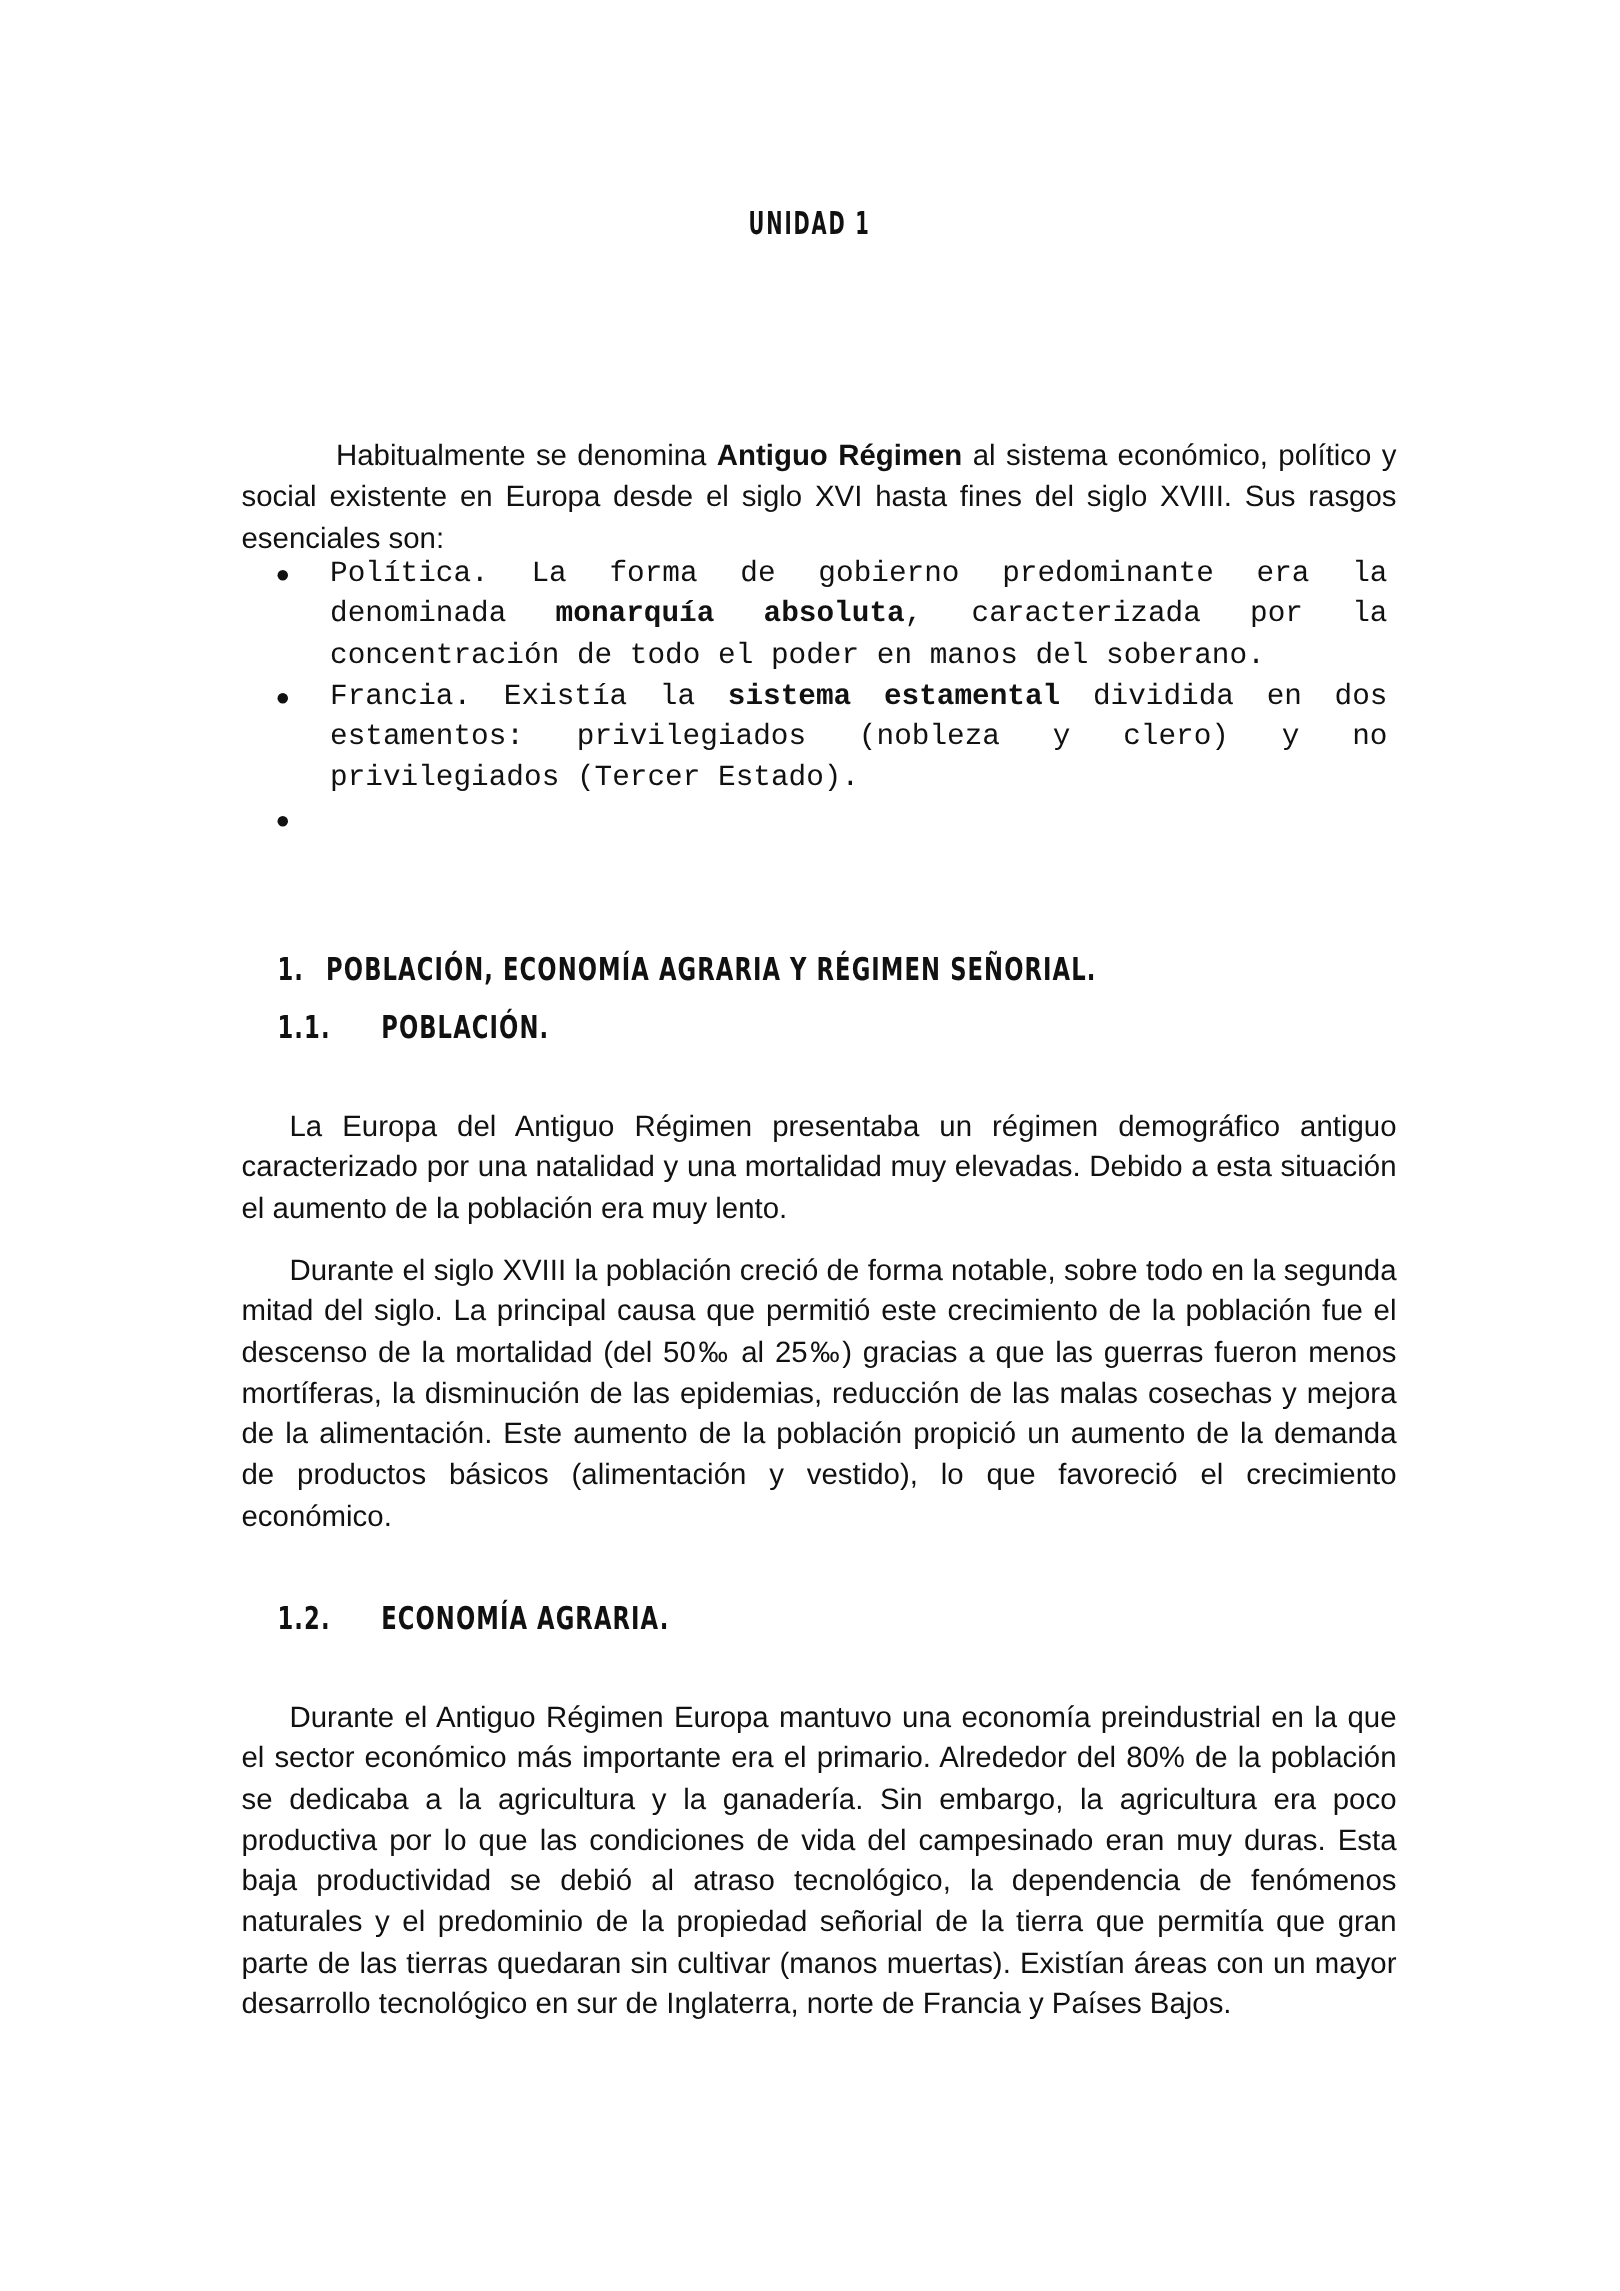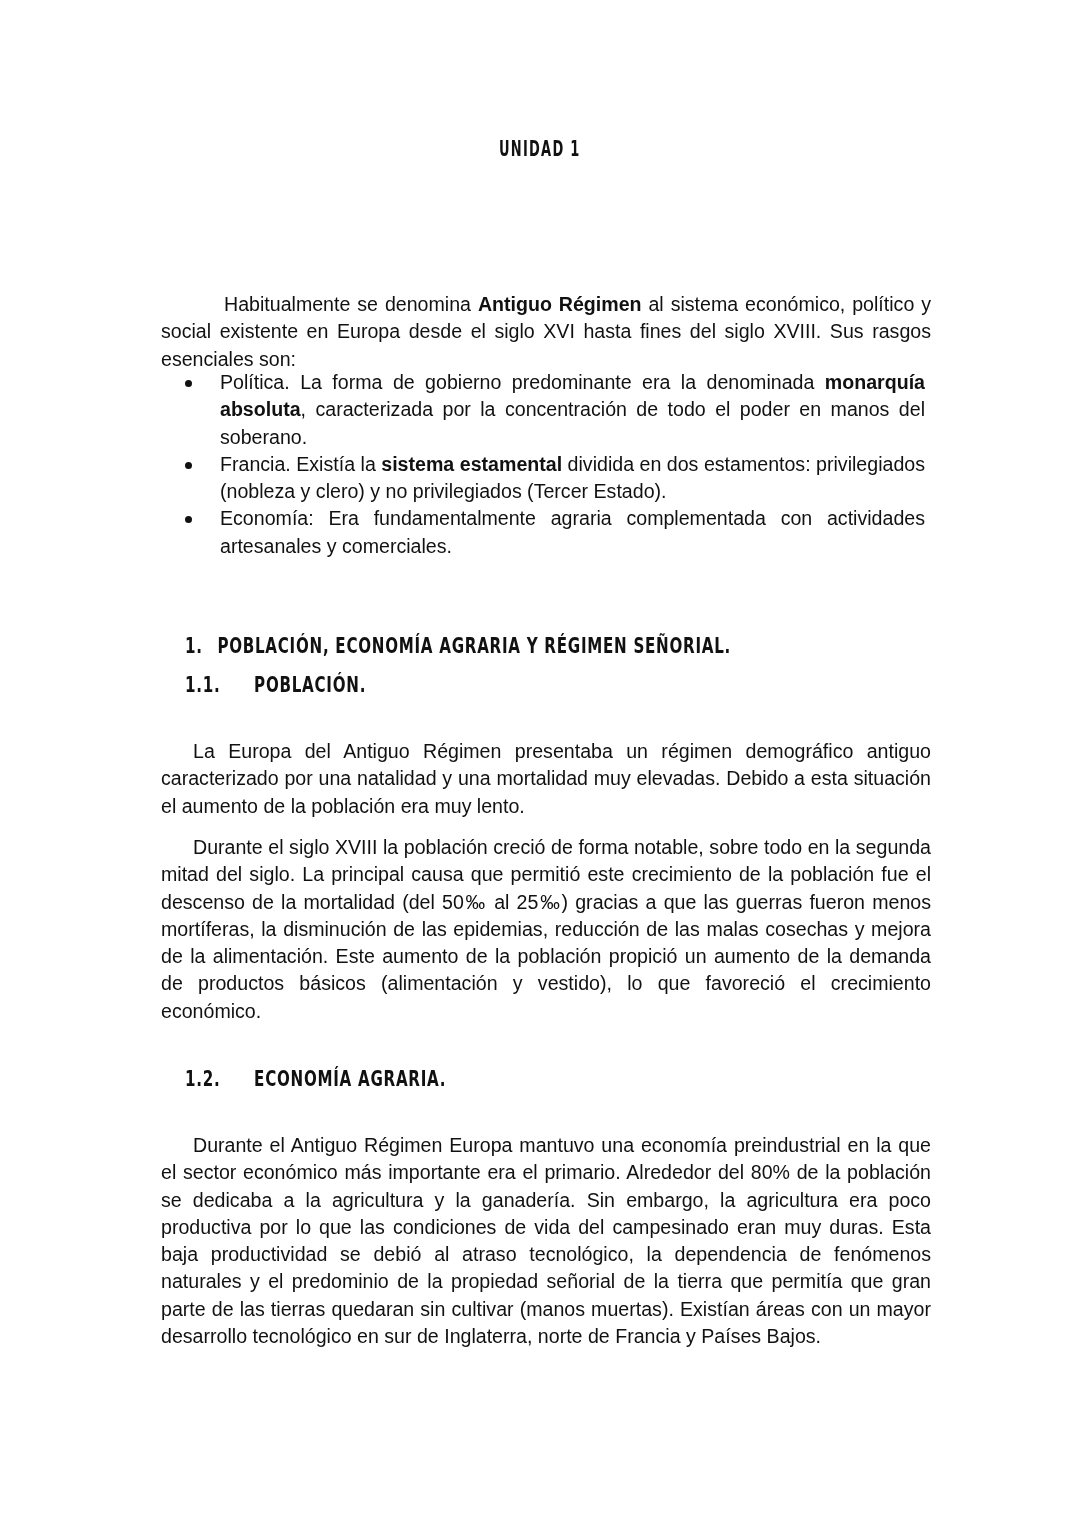--- a/index.html
+++ b/index.html
@@ -70,20 +70,21 @@
     padding: 0;
     list-style: none;
     font-size: 19.6px;
     line-height: 27.3px;
   }
   .bullets li {
     position: relative;
     padding-left: 65px;
     text-align: justify;
     margin: 0;
+    font-family: Liberation Mono, monospace;
   }
   .bullets li .dot {
     position: absolute;
     left: 30px;
     top: 11px;
     width: 7px;
     height: 7px;
     border-radius: 50%;
     background: #111;
   }
@@ -122,21 +123,21 @@
 
   <div id="t1" class="title">
     <span>UNIDAD 1</span>
   </div>
 
   <p id="intro" class="para"><span class="indent"></span><span>Habitualmente se denomina </span><b>Antiguo Régimen</b><span> al sistema económico, político y social existente en Europa desde el siglo XVI hasta fines del siglo XVIII. Sus rasgos esenciales son:</span></p>
 
   <ul class="bullets">
     <li><span class="dot"></span><span>Política. La forma de gobierno predominante era la denominada </span><b>monarquía absoluta</b><span>, caracterizada por la concentración de todo el poder en manos del soberano.</span></li>
     <li><span class="dot"></span><span>Francia. Existía la </span><b>sistema estamental</b><span> dividida en dos estamentos: privilegiados (nobleza y clero) y no privilegiados (Tercer Estado).</span></li>
-    <li><span class="dot"></span><span>Economía: Era fundamentalmente agraria complementada con actividades artesanales y comerciales.</span></li>
+    <li><span class="dot"></span></li>
   </ul>
 
   <div class="h1 hand"><span class="num">1.</span><span>POBLACIÓN, ECONOMÍA AGRARIA Y RÉGIMEN SEÑORIAL.</span></div>
 
   <div class="h2a hand"><span class="num-wide">1.1.</span><span>POBLACIÓN.</span></div>
 
   <p id="p1" class="para"><span class="indent ind2"></span><span>La Europa del Antiguo Régimen presentaba un régimen demográfico antiguo caracterizado por una natalidad y una mortalidad muy elevadas. Debido a esta situación el aumento de la población era muy lento.</span></p>
 
   <p id="p2" class="para"><span class="indent ind2"></span><span>Durante el siglo XVIII la población creció de forma notable, sobre todo en la segunda mitad del siglo. La principal causa que permitió este crecimiento de la población fue el descenso de la mortalidad (del 50‰ al 25‰) gracias a que las guerras fueron menos mortíferas, la disminución de las epidemias, reducción de las malas cosechas y mejora de la alimentación.  Este aumento de la población propició un aumento de la demanda de productos básicos (alimentación y vestido), lo que favoreció el crecimiento económico.</span></p>
 

